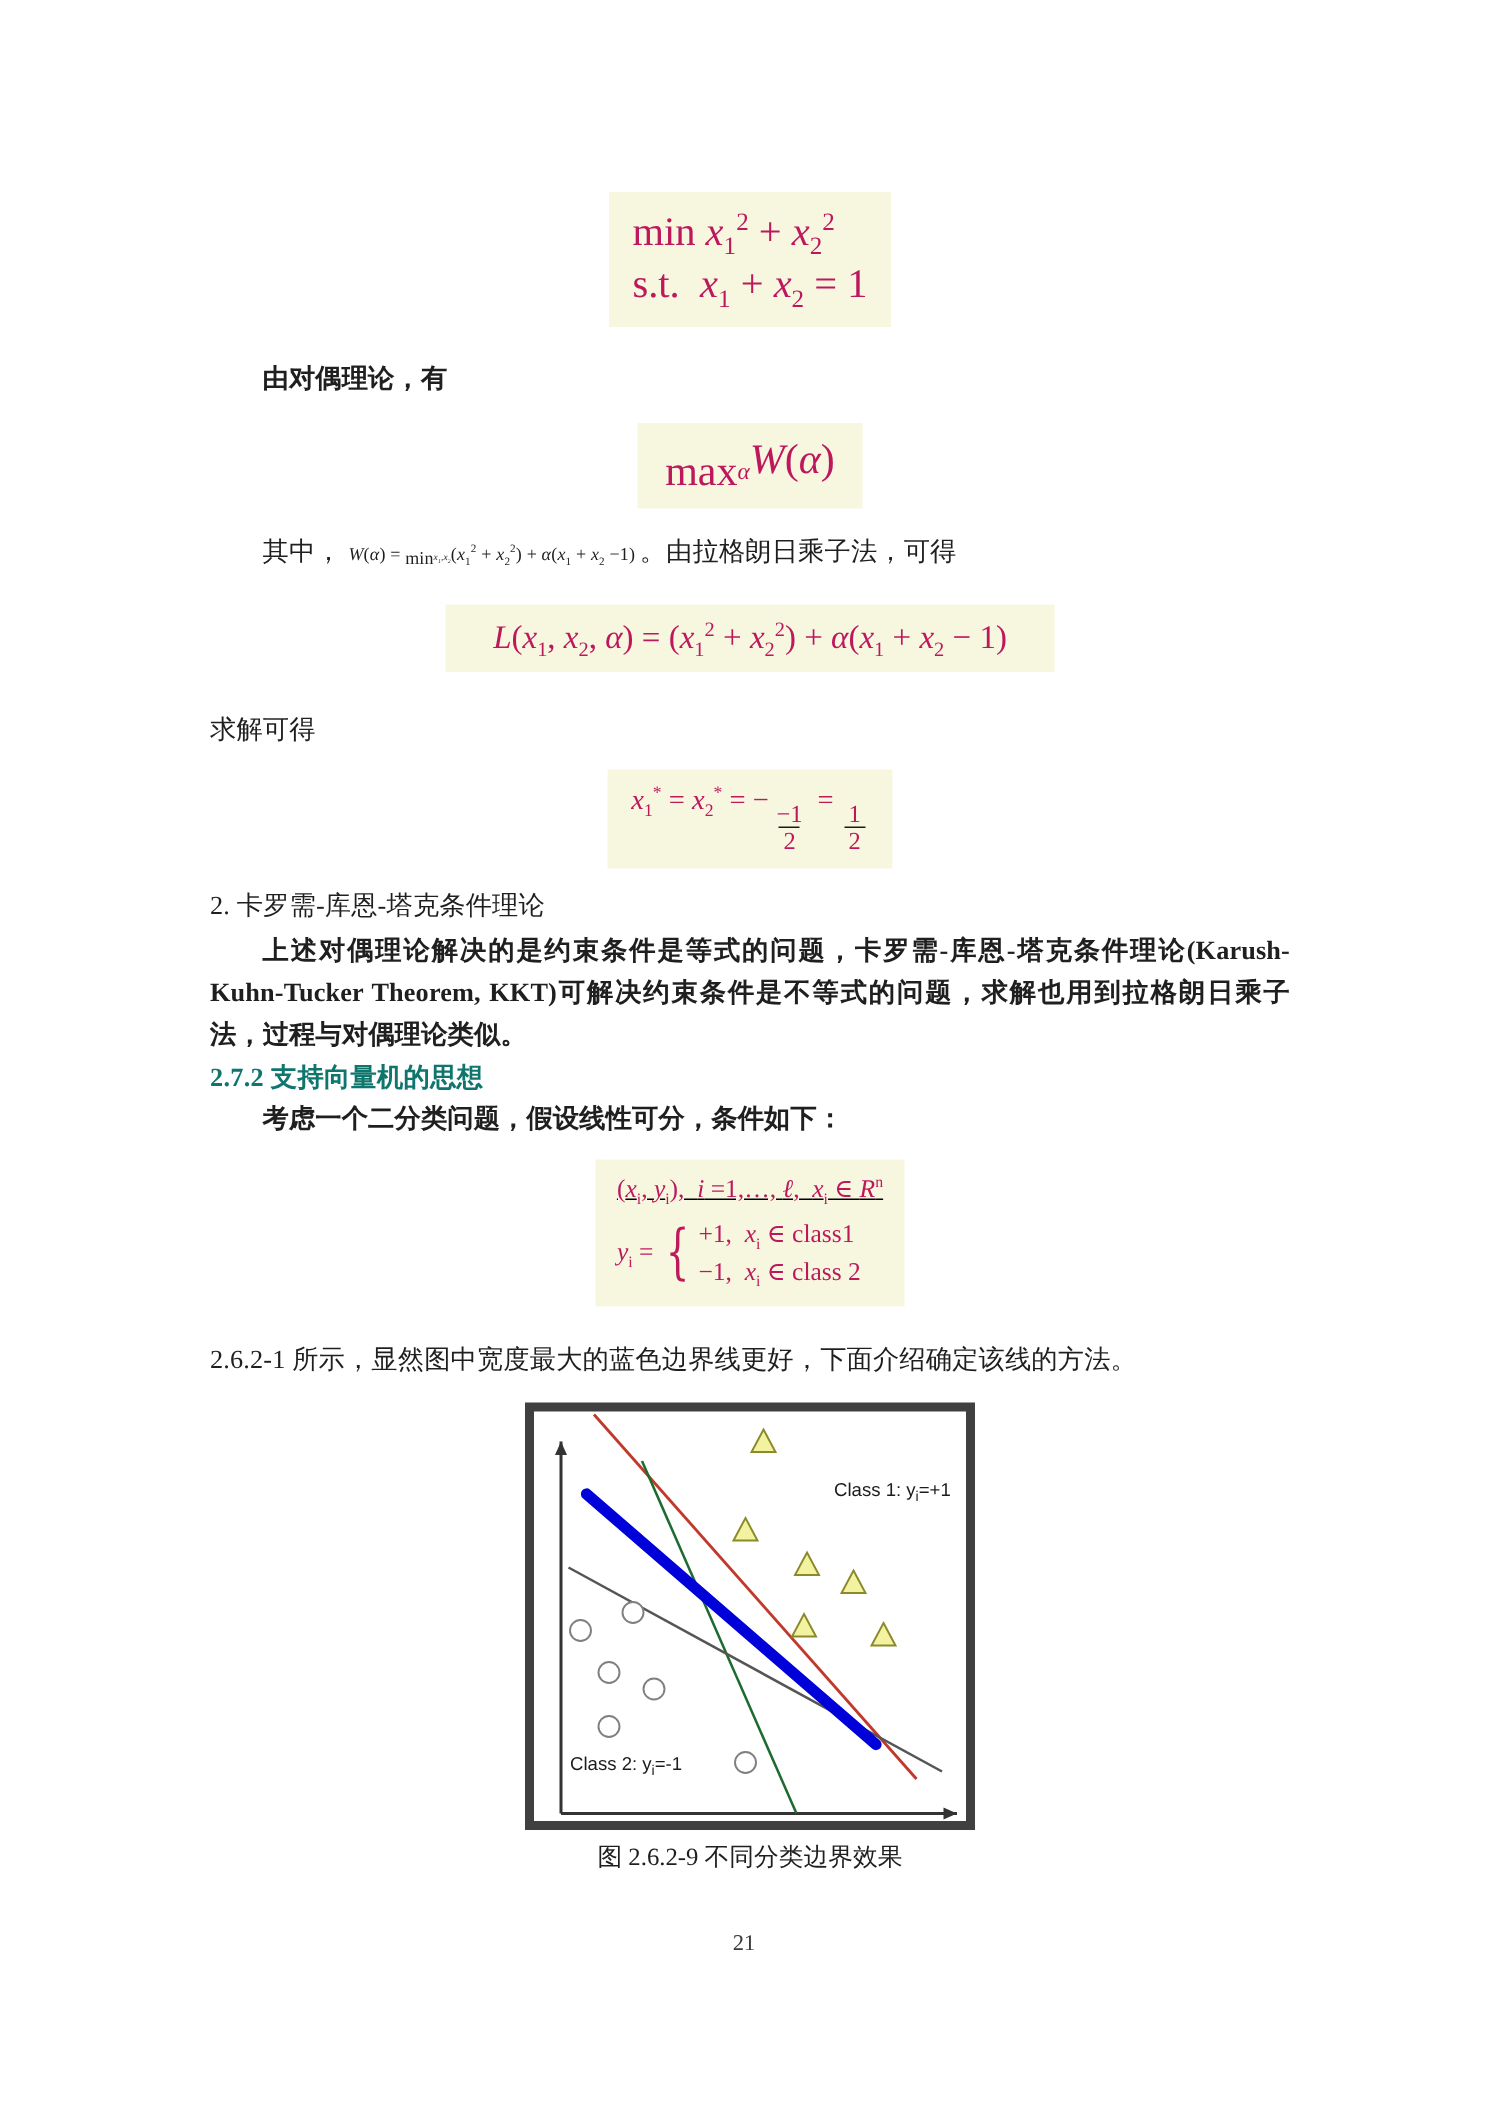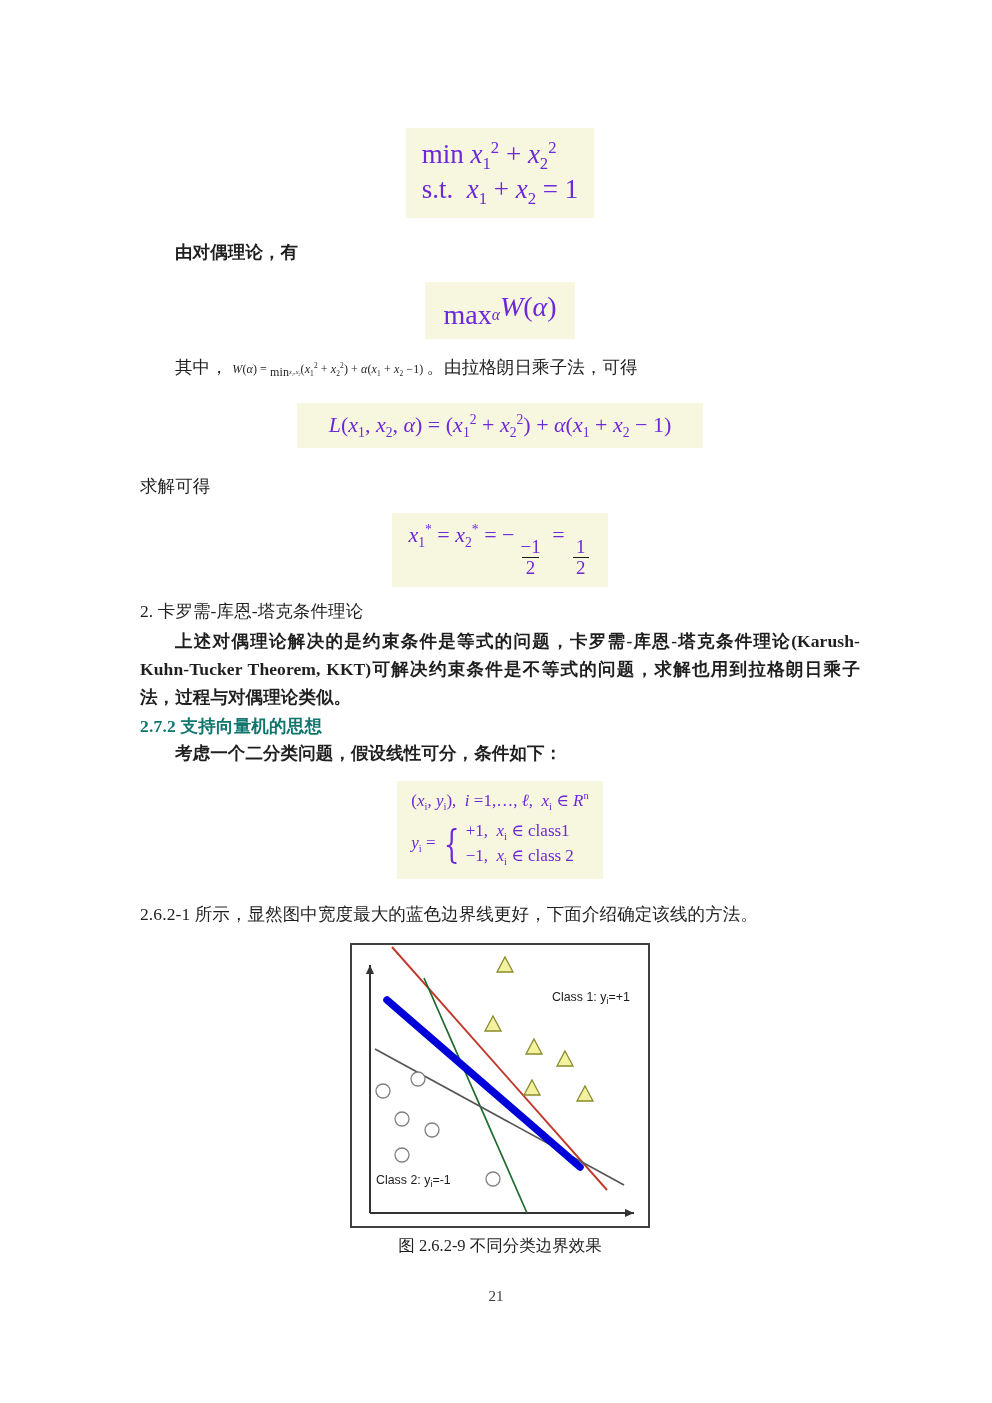--- a/index.html
+++ b/index.html
@@ -6,21 +6,21 @@
   body{font-family:"Liberation Serif","DejaVu Serif",serif;}
   .page{
     position:relative;width:992px;height:1403px;background:#ffffff;
     margin:0 auto;overflow:hidden;
   }
   .content{position:absolute;left:140px;top:0;width:720px;height:1403px;}
 
   
   .fml-wrap{display:flex;justify-content:center;}
   .fml{
-    background:#f7f7e0;color:#6d28d9;
+    background:#f7f7e0;color:#be185d;
     font-family:"Liberation Serif","DejaVu Serif",serif;
     display:inline-block;line-height:1.22;
   }
   .fml i{font-style:italic;}
   sup.p, sub.p{font-size:.62em;line-height:0;}
   sup.p{vertical-align:super;}
   sub.p{vertical-align:sub;}
 
   
   .frac{display:inline-flex;flex-direction:column;align-items:center;
@@ -46,21 +46,21 @@
     font-size:17.5px;color:#1f1f1f;line-height:1.62;
     text-align:justify;letter-spacing:.1px;
   }
   .indent{text-indent:2em;font-weight:bold;}
   .h3{font-size:17.5px;font-weight:bold;color:#0f766e;letter-spacing:.2px;}
   .wide{line-height:2.2;}
 
   
   .figbox{
     position:relative;width:300px;height:285px;margin:0 auto;
-    border:2px solid #404040;background:#fff;box-sizing:border-box;
+    border:6px solid #404040;background:#fff;box-sizing:border-box;
   }
   .figcap{text-align:center;font-size:16.5px;color:#1f1f1f;margin-top:7px;}
   .pgnum{
     position:absolute;left:0;right:0;top:1288px;text-align:center;
     font-size:15px;color:#3a3a3a;
   }
   .lbl{
     position:absolute;font-family:"Liberation Sans","DejaVu Sans",sans-serif;
     font-size:12.4px;color:#1c1c1c;white-space:nowrap;
   }
@@ -108,38 +108,38 @@
 
     <div class="fml-wrap" style="margin-top:22px;">
       <div class="fml" style="font-size:22px;padding:9px 32px;">
         <i>L</i>(<i>x</i><sub class="p">1</sub>, <i>x</i><sub class="p">2</sub>, <i>α</i>) = (<i>x</i><sub class="p">1</sub><sup class="p">2</sup> + <i>x</i><sub class="p">2</sub><sup class="p">2</sup>) + <i>α</i>(<i>x</i><sub class="p">1</sub> + <i>x</i><sub class="p">2</sub> − 1)
       </div>
     </div>
 
     <div class="para" style="margin-top:24px;">求解可得</div>
 
     <div class="fml-wrap" style="margin-top:12px;">
-      <div class="fml" style="font-size:22px;padding:9px 16px 10px;">
+      <div class="fml" style="font-size:19px;padding:9px 16px 10px;">
         <i>x</i><sub class="p">1</sub><sup class="p">*</sup> = <i>x</i><sub class="p">2</sub><sup class="p">*</sup> = −<span class="frac">
             <span class="num">−1</span>
             <span class="den">2</span>
           </span> = <span class="frac">
             <span class="num">1</span>
             <span class="den">2</span>
           </span>
       </div>
     </div>
 
     <div class="para" style="margin-top:10px;">2. 卡罗需-库恩-塔克条件理论</div>
     <div class="para indent" style="margin-top:1px;">上述对偶理论解决的是约束条件是等式的问题，卡罗需-库恩-塔克条件理论(Karush-Kuhn-Tucker Theorem, KKT)可解决约束条件是不等式的问题，求解也用到拉格朗日乘子法，过程与对偶理论类似。</div>
 
     <div class="h3" style="margin-top:2px;">2.7.2  支持向量机的思想</div>
     <div class="para indent" style="margin-top:1px;">考虑一个二分类问题，假设线性可分，条件如下：</div>
 
-    <div class="fml-wrap" style="margin-top:14px;">
+    <div class="fml-wrap" style="margin-top:14px;text-decoration:underline;">
       <div class="fml" style="font-size:17px;padding:10px 14px 10px;">
         <div style="text-align:center;">
           (<i>x</i><sub class="p">i</sub>, <i>y</i><sub class="p">i</sub>),&nbsp; <i>i</i> =1,…, <i>ℓ</i>,&nbsp; <i>x</i><sub class="p">i</sub> ∈ <i>R</i><sup class="p">n</sup>
         </div>
         <div class="pw" style="margin-top:6px;">
           <span style="margin-right:.18em;"><i>y</i><sub class="p">i</sub> =</span>
           <span class="brace">{</span>
           <span class="rows">
             <span>+1,&nbsp; <i>x</i><sub class="p">i</sub> ∈ class1</span>
             <span>−1,&nbsp; <i>x</i><sub class="p">i</sub> ∈ class 2</span>

